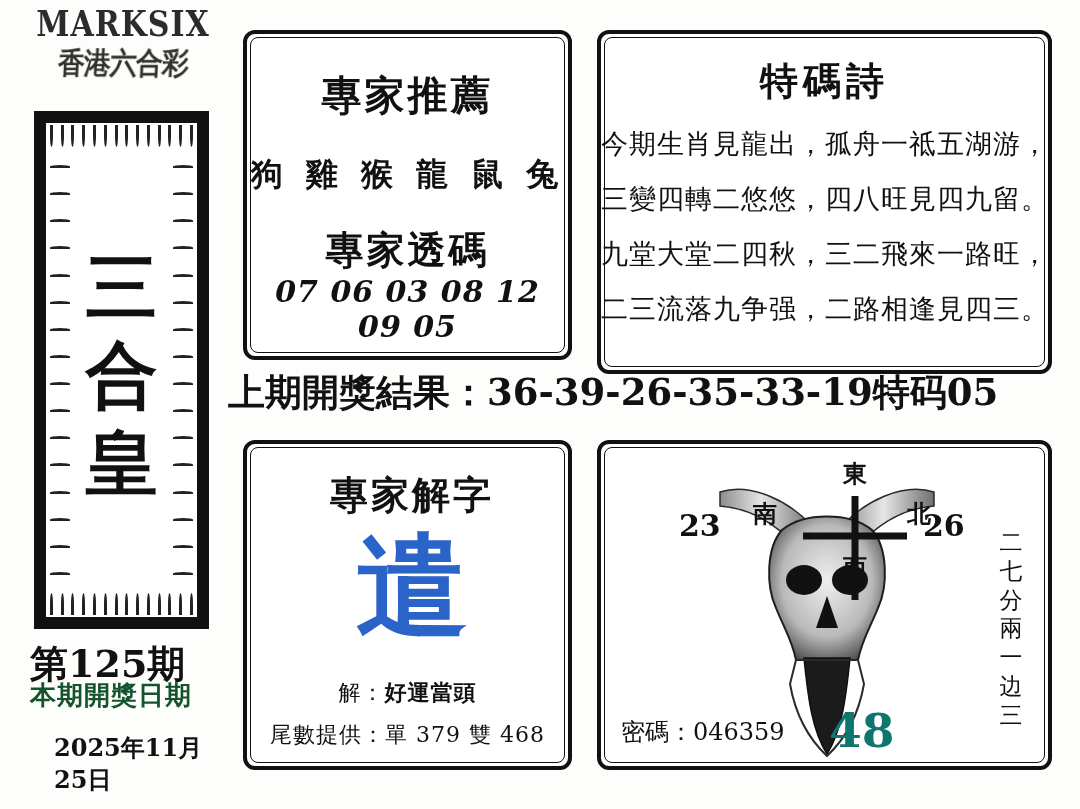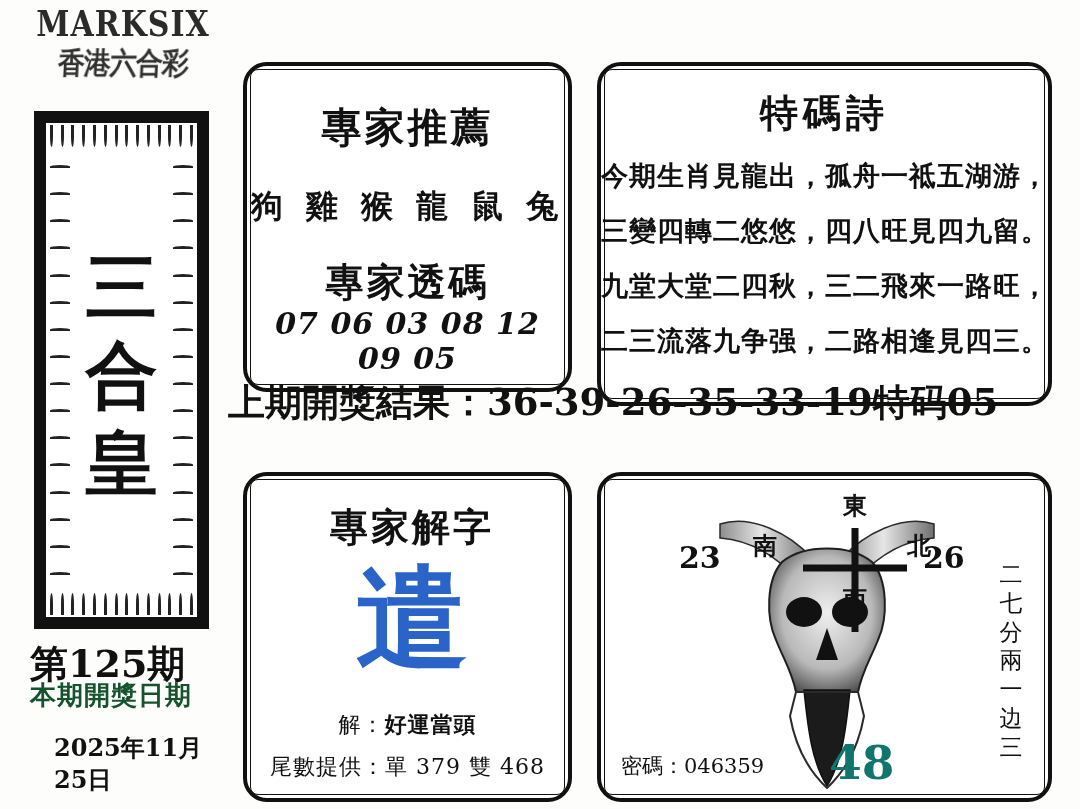--- a/index.html
+++ b/index.html
@@ -148,24 +148,23 @@
     font-family: "DejaVu Serif", "Liberation Serif", serif;
     font-size: 24px;
     font-weight: bold;
     color: #111;
     margin-left: 24px;
   }
   
   .box {
     position: absolute;
     border: 4px solid #111;
-    border-radius: 24px;
+    border-radius: 12px;
     background: #fff;
     box-sizing: border-box;
-    margin-top: 32px;
   }
   .box::after {
     content: "";
     position: absolute;
     left: 3px; right: 3px; top: 3px; bottom: 3px;
     border: 1px solid #111;
     border-radius: 8px;
     pointer-events: none;
   }
   
@@ -226,27 +225,26 @@
     letter-spacing: 5px;
   }
   .poem-line {
     text-align: left;
     font-family: "DejaVu Serif", "Liberation Serif", serif;
     font-size: 27px;
     color: #111;
     margin-top: 19px;
     letter-spacing: 1px;
     white-space: nowrap;
-    font-weight: bold;
   }
   
   .last-result {
     position: absolute;
     left: 228px;
-    top: 378px;
+    top: 368px;
     width: 830px;
     font-family: "DejaVu Serif", "Liberation Serif", serif;
     font-size: 37px;
     font-weight: bold;
     color: #111;
     letter-spacing: 0px;
     white-space: nowrap;
   }
   
   #word-box {
@@ -354,21 +352,21 @@
     color: #111;
     line-height: 1.25;
     text-align: center;
   }
   .side-verse span { display: block; }
   .密碼 {
     position: absolute;
     left: 14px;
     bottom: 12px;
     font-family: "DejaVu Serif", "Liberation Serif", serif;
-    font-size: 21px;
+    font-size: 24px;
     color: #111;
   }
   .big-num {
     position: absolute;
     left: 222px;
     bottom: 2px;
     font-family: "DejaVu Serif", "Liberation Serif", serif;
     font-size: 47px;
     font-weight: bold;
     color: #0f766e;

